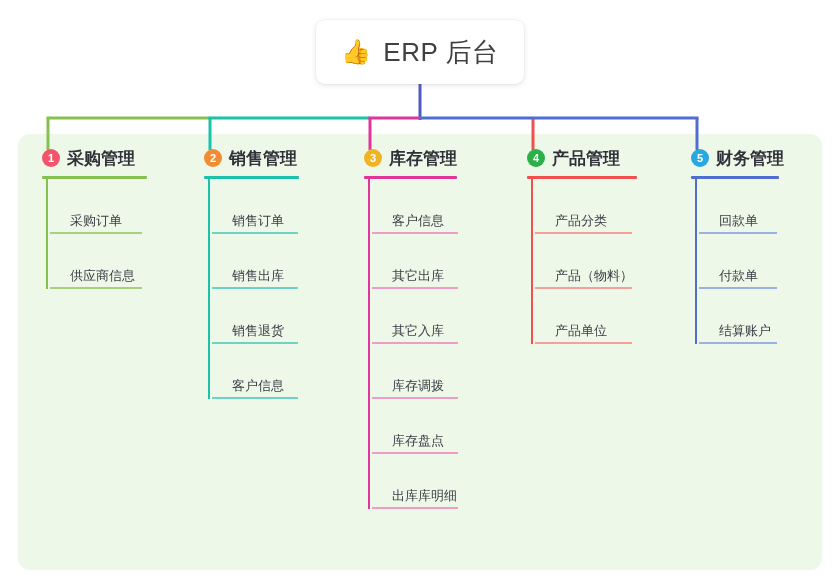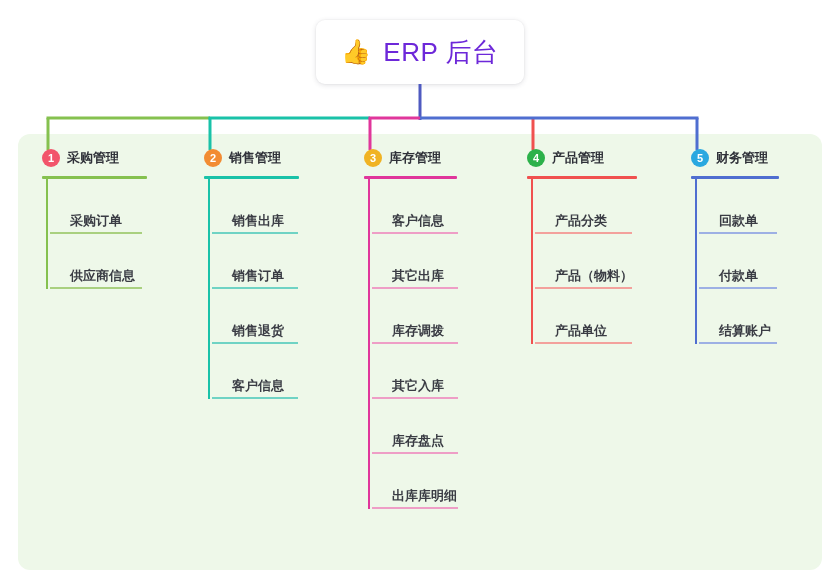--- a/index.html
+++ b/index.html
@@ -37,21 +37,21 @@
     gap: 12px;
     box-sizing: border-box;
   }
   .root-emoji {
     font-size: 24px;
     line-height: 1;
     display: block;
   }
   .root-title {
     font-size: 26px;
-    color: #6d28d9;
+    color: #404040;
     letter-spacing: 0.5px;
     white-space: nowrap;
   }
 
   
   .panel {
     position: absolute;
     left: 18px;
     top: 134px;
     width: 804px;
@@ -86,21 +86,21 @@
     height: 18px;
     border-radius: 50%;
     color: #ffffff;
     font-size: 11px;
     line-height: 18px;
     text-align: center;
     font-weight: 600;
     flex: 0 0 auto;
   }
   .col-title {
-    font-size: 13px;
+    font-size: 17px;
     color: #2f3139;
     font-weight: 600;
   }
   .head-rule {
     height: 3px;
     margin-top: 6px;
     border-radius: 1px;
   }
 
   .items {
@@ -120,21 +120,20 @@
     box-sizing: border-box;
     display: flex;
     align-items: flex-end;
     padding-left: 24px;
   }
   .item-label {
     font-size: 13px;
     color: #3a3c44;
     padding-bottom: 4px;
     white-space: nowrap;
-    font-weight: bold;
   }
   .item-rule {
     position: absolute;
     left: 4px;
     bottom: 0;
     height: 1.6px;
   }
 </style>
 </head>
 <body>
@@ -182,25 +181,25 @@
       </div>
       <div class="column" style="left: 204px;">
         <div class="col-head">
           <span class="badge" style="background: rgb(242, 140, 51);">2</span>
           <span class="col-title">销售管理</span>
         </div>
         <div class="head-rule" style="background: rgb(25, 194, 168); width: 95px;"></div>
         <div class="items">
           <div class="spine" style="background: rgb(25, 194, 168);"></div>
           <div class="item">
+            <span class="item-label">销售订单</span>
+            <div class="item-rule" style="background: rgb(111, 211, 196); width: 86px;"></div>
+          </div>
+          <div class="item">
             <span class="item-label">销售出库</span>
-            <div class="item-rule" style="background: rgb(111, 211, 196); width: 86px;"></div>
-          </div>
-          <div class="item">
-            <span class="item-label">销售订单</span>
             <div class="item-rule" style="background: rgb(111, 211, 196); width: 86px;"></div>
           </div>
           <div class="item">
             <span class="item-label">销售退货</span>
             <div class="item-rule" style="background: rgb(111, 211, 196); width: 86px;"></div>
           </div>
           <div class="item">
             <span class="item-label">客户信息</span>
             <div class="item-rule" style="background: rgb(111, 211, 196); width: 86px;"></div>
           </div>
@@ -216,25 +215,25 @@
           <div class="spine" style="background: rgb(224, 54, 155);"></div>
           <div class="item">
             <span class="item-label">客户信息</span>
             <div class="item-rule" style="background: rgb(238, 158, 198); width: 86px;"></div>
           </div>
           <div class="item">
             <span class="item-label">其它出库</span>
             <div class="item-rule" style="background: rgb(238, 158, 198); width: 86px;"></div>
           </div>
           <div class="item">
+            <span class="item-label">其它入库</span>
+            <div class="item-rule" style="background: rgb(238, 158, 198); width: 86px;"></div>
+          </div>
+          <div class="item">
             <span class="item-label">库存调拨</span>
-            <div class="item-rule" style="background: rgb(238, 158, 198); width: 86px;"></div>
-          </div>
-          <div class="item">
-            <span class="item-label">其它入库</span>
             <div class="item-rule" style="background: rgb(238, 158, 198); width: 86px;"></div>
           </div>
           <div class="item">
             <span class="item-label">库存盘点</span>
             <div class="item-rule" style="background: rgb(238, 158, 198); width: 86px;"></div>
           </div>
           <div class="item">
             <span class="item-label">出库库明细</span>
             <div class="item-rule" style="background: rgb(238, 158, 198); width: 86px;"></div>
           </div>

